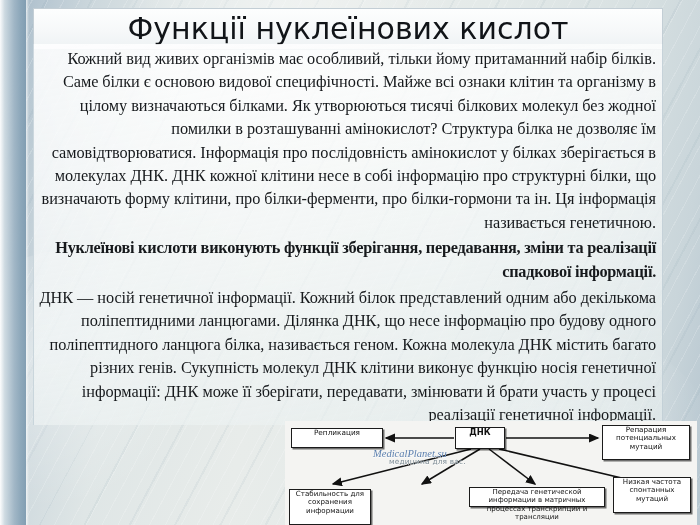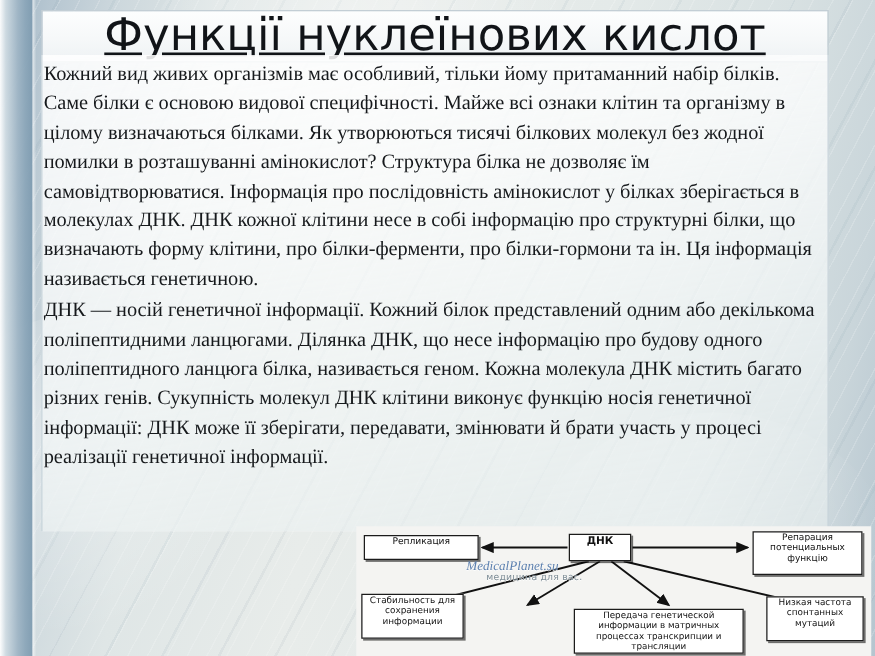--- a/index.html
+++ b/index.html
@@ -90,27 +90,26 @@
     height: 42px;
     background: linear-gradient(180deg, #fdfefe 0%, #f6f8f9 55%, #eef2f4 100%);
     border: 1px solid #c3ced5;
     box-sizing: border-box;
     display: flex;
     align-items: center;
     justify-content: center;
   }
   .slide-title {
     font-family: "DejaVu Sans", "Liberation Sans", sans-serif;
-    font-size: 36px;
+    font-size: 30px;
     font-weight: 400;
     color: #111418;
     letter-spacing: 0px;
     line-height: 1;
     white-space: nowrap;
-    text-decoration: underline;
   }
 
   
   .content-panel {
     position: absolute;
     left: 33px;
     top: 44px;
     width: 630px;
     height: 381px;
     box-sizing: border-box;
@@ -122,21 +121,21 @@
         rgba(231,238,238,0.60) 100%);
     border-left: 1px solid rgba(190,204,212,.7);
     border-right: 1px solid rgba(190,204,212,.85);
   }
   .para {
     margin: 0 0 2px 0;
     font-family: "Liberation Serif", "DejaVu Serif", serif;
     font-size: 16.3px;
     line-height: 23.4px;
     color: #16191c;
-    text-align: left;
+    text-align: right;
     letter-spacing: -0.05px;
   }
   .para.bold {
     font-weight: bold;
     letter-spacing: -0.25px;
     margin-top: 1px;
     margin-bottom: 3px;
   }
   .para.p3 { margin-top: 0; }
 
@@ -170,23 +169,23 @@
     box-shadow: 1.5px 1.5px 0 rgba(0,0,0,.55);
   }
   .dbox span { display: block; }
 
   
   .dbox.replication   { left: 6px;   top: 7px;  width: 92px;  height: 20px; font-size: 7.3px; }
   .dbox.dna-center    { left: 170px; top: 6px;  width: 50px;  height: 22px; font-size: 8.4px; font-weight: 700; }
   .dbox.reparation    { left: 317px; top: 4px;  width: 88px;  height: 35px; font-size: 7.2px; }
 
   
-  .dbox.stability     { left: 4px;   top: 54px; width: 82px;  height: 36px; font-size: 7.1px; }
+  .dbox.stability     { left: 4px;   top: 68px; width: 82px;  height: 36px; font-size: 7.1px; }
   .dbox.record        { left: 93px;  top: 66px; width: 87px;  height: 36px; font-size: 7.0px; }
-  .dbox.transfer      { left: 174px; top: 66px; width: 136px; height: 36px; font-size: 7.0px; }
+  .dbox.transfer      { left: 184px; top: 66px; width: 136px; height: 20px; font-size: 7.0px; }
   .dbox.lowfreq       { left: 328px; top: 56px; width: 78px;  height: 36px; font-size: 7.1px; }
 
   .dg-svg {
     position: absolute;
     left: 0; top: 0;
     width: 412px; height: 104px;
   }
   .watermark {
     position: absolute;
     left: 72px;
@@ -224,20 +223,21 @@
 
   <div class="left-band"></div>
   <div class="left-band-edge"></div>
 
   <div class="title-box">
     <div class="slide-title">Функції нуклеїнових кислот</div>
   </div>
 
   <div class="content-panel">
     <p class="para p1">Кожний вид живих організмів має особливий, тільки йому притаманний набір білків. Саме білки є основою видової специфічності. Майже всі ознаки клітин та організму в цілому визначаються білками.  Як утворюються тисячі білкових молекул без жодної помилки в розташуванні амінокислот? Структура білка не дозволяє їм самовідтворюватися. Інформація про послідовність амінокислот у білках зберігається в молекулах ДНК. ДНК кожної клітини несе в собі інформацію про структурні білки, що визначають форму клітини, про білки-ферменти, про білки-гормони та ін. Ця інформація називається генетичною.</p>
+    <p class="para bold">Нуклеїнові кислоти виконують функції зберігання, передавання, зміни та реалізації спадкової інформації.</p>
     <p class="para p3">ДНК — носій генетичної інформації. Кожний білок представлений одним або декількома поліпептидними ланцюгами. Ділянка ДНК,  що несе інформацію про будову одного поліпептидного ланцюга білка, називається геном. Кожна молекула ДНК містить багато різних генів. Сукупність молекул ДНК клітини виконує функцію носія генетичної інформації: ДНК може її зберігати, передавати, змінювати й брати участь у процесі реалізації генетичної інформації.</p>
   </div>
 
   <div class="diagram">
     <div class="dg-inner">
 
       <svg class="dg-svg" viewBox="0 0 412 104">
         <defs>
           <marker id="ah" markerWidth="7" markerHeight="7" refX="6" refY="3" orient="auto">
             <path d="M0,0 L7,3 L0,6 z" fill="#111"></path>
@@ -259,21 +259,21 @@
 
       <div class="dbox replication">
         <span>Репликация</span>
       </div>
 
       <div class="dbox dna-center">
         <span>ДНК</span>
       </div>
 
       <div class="dbox reparation">
-        <span>Репарация потенциальных функцію</span>
+        <span>Репарация потенциальных мутаций</span>
       </div>
 
       <div class="dbox stability">
         <span>Стабильность для сохранения информации</span>
       </div>
 
 
       <div class="dbox transfer">
         <span>Передача генетической информации в матричных процессах транскрипции и трансляции</span>
       </div>

